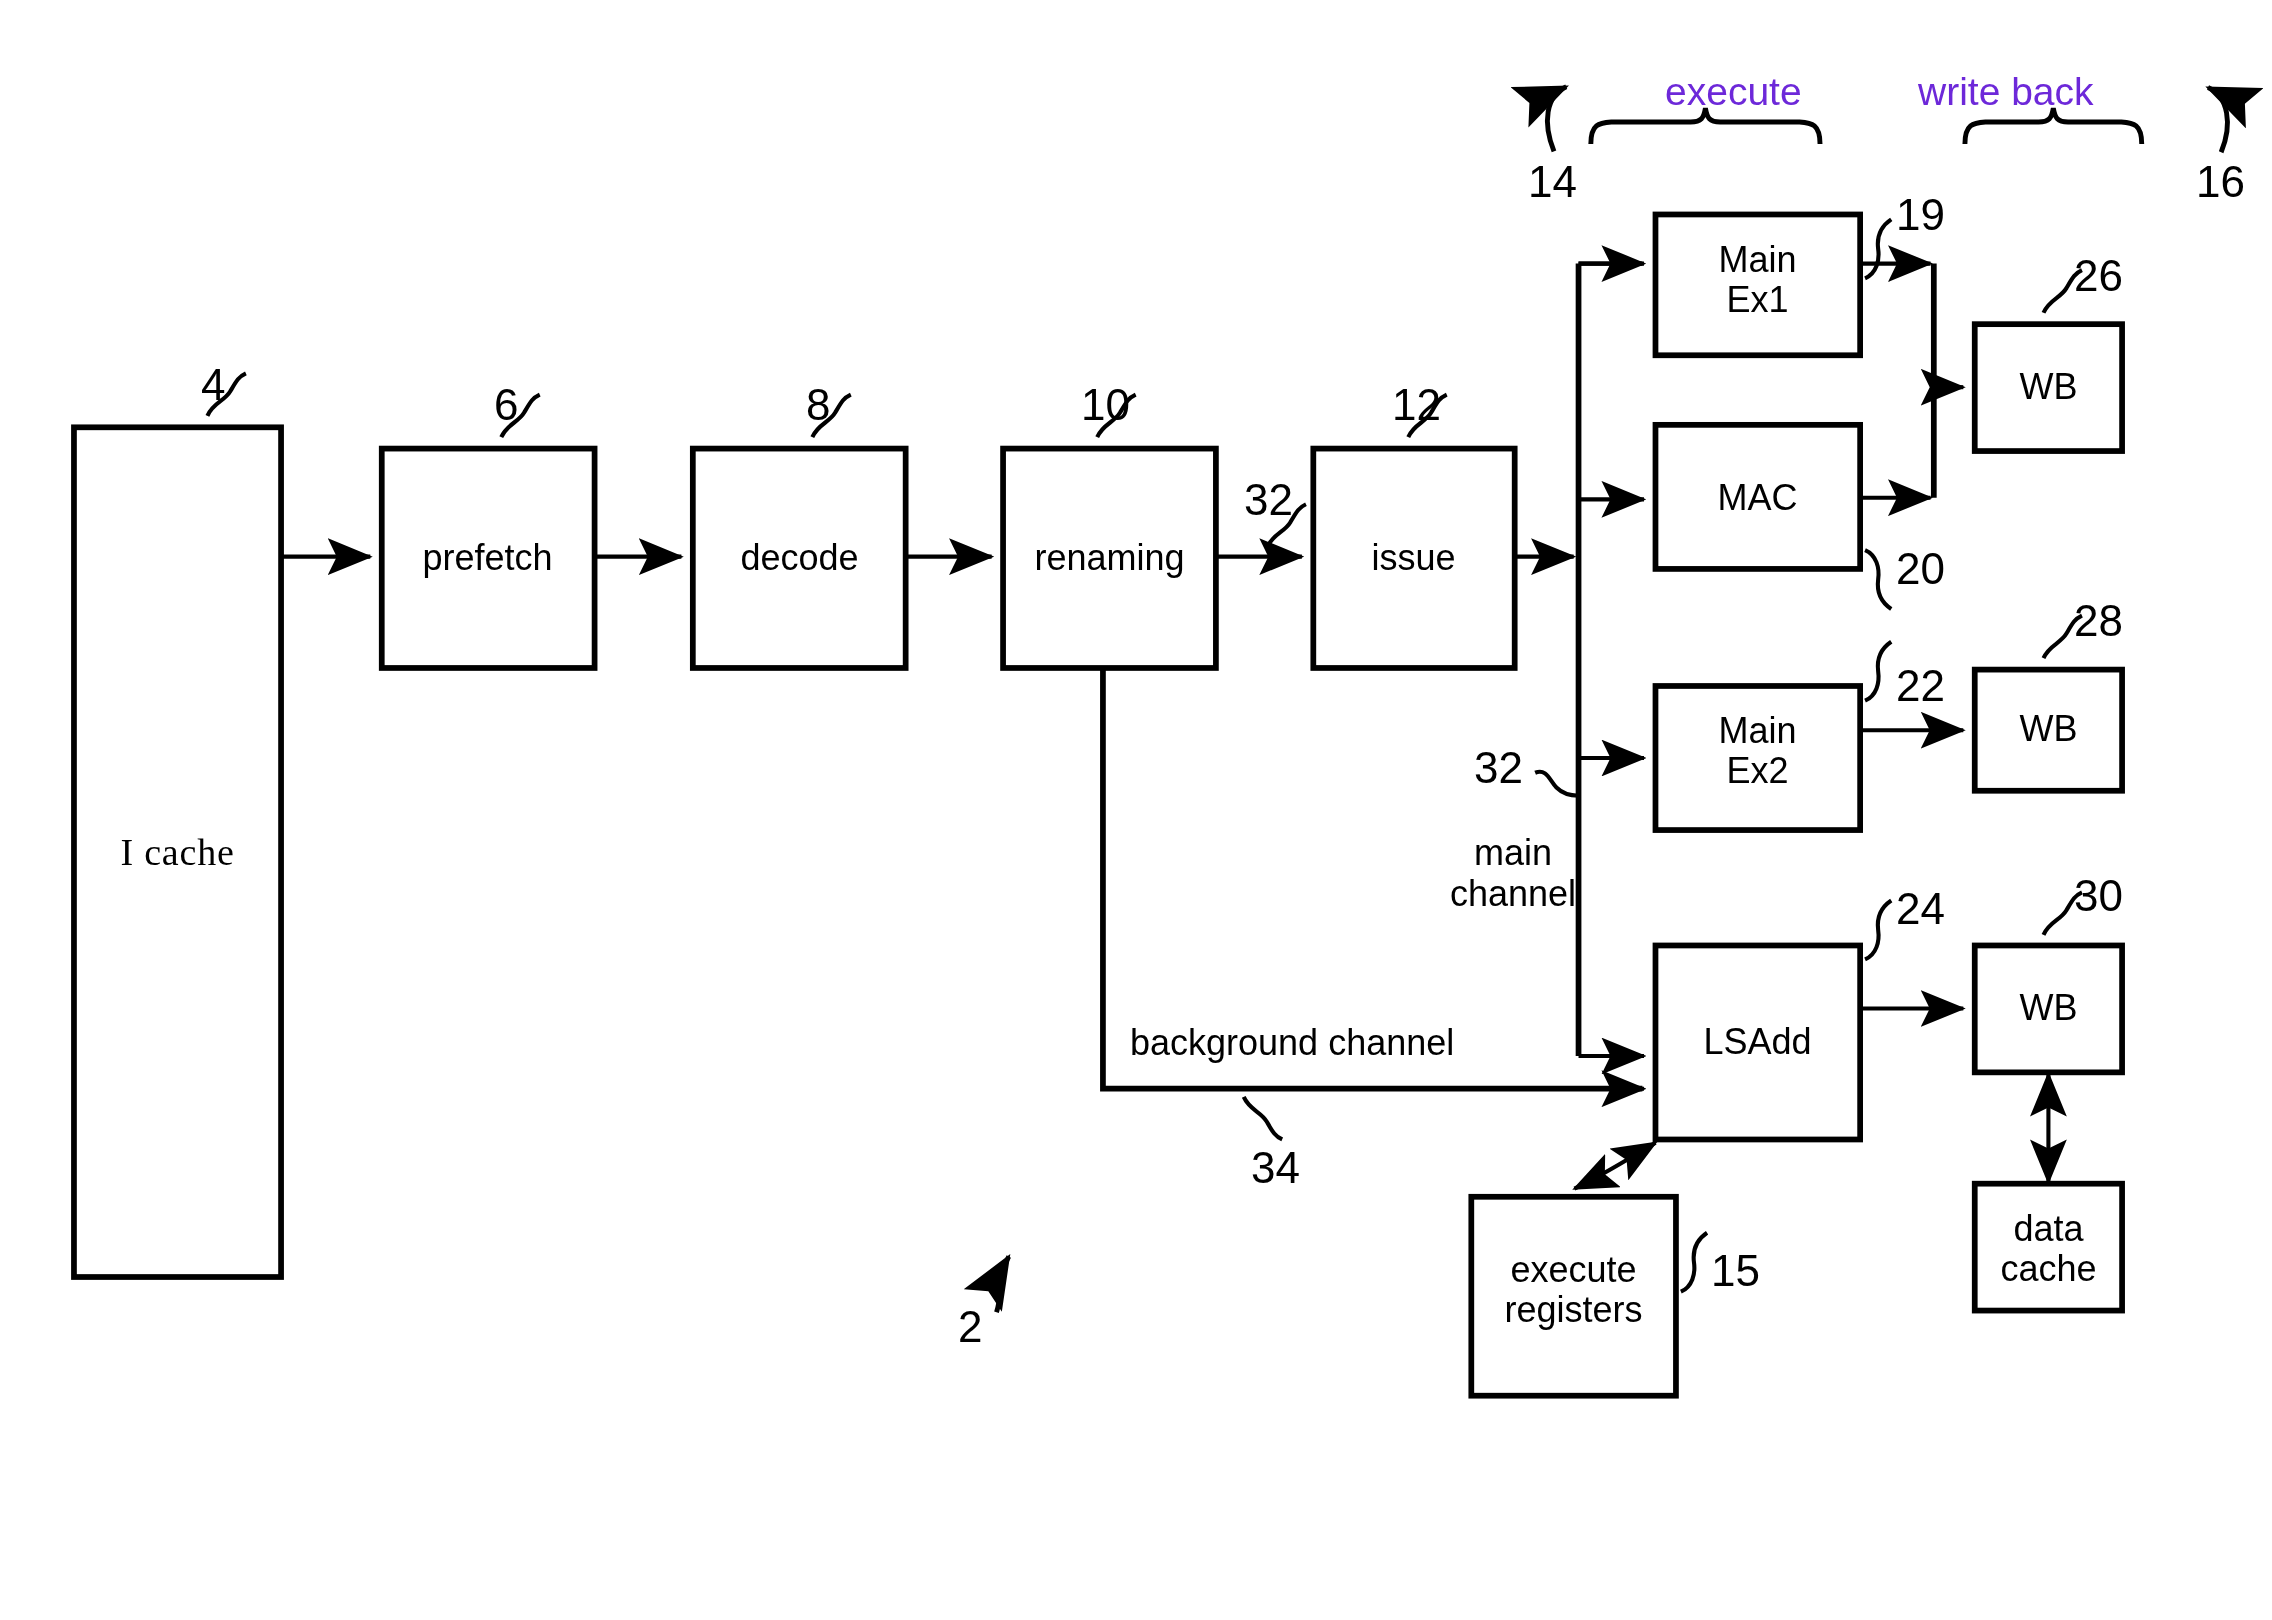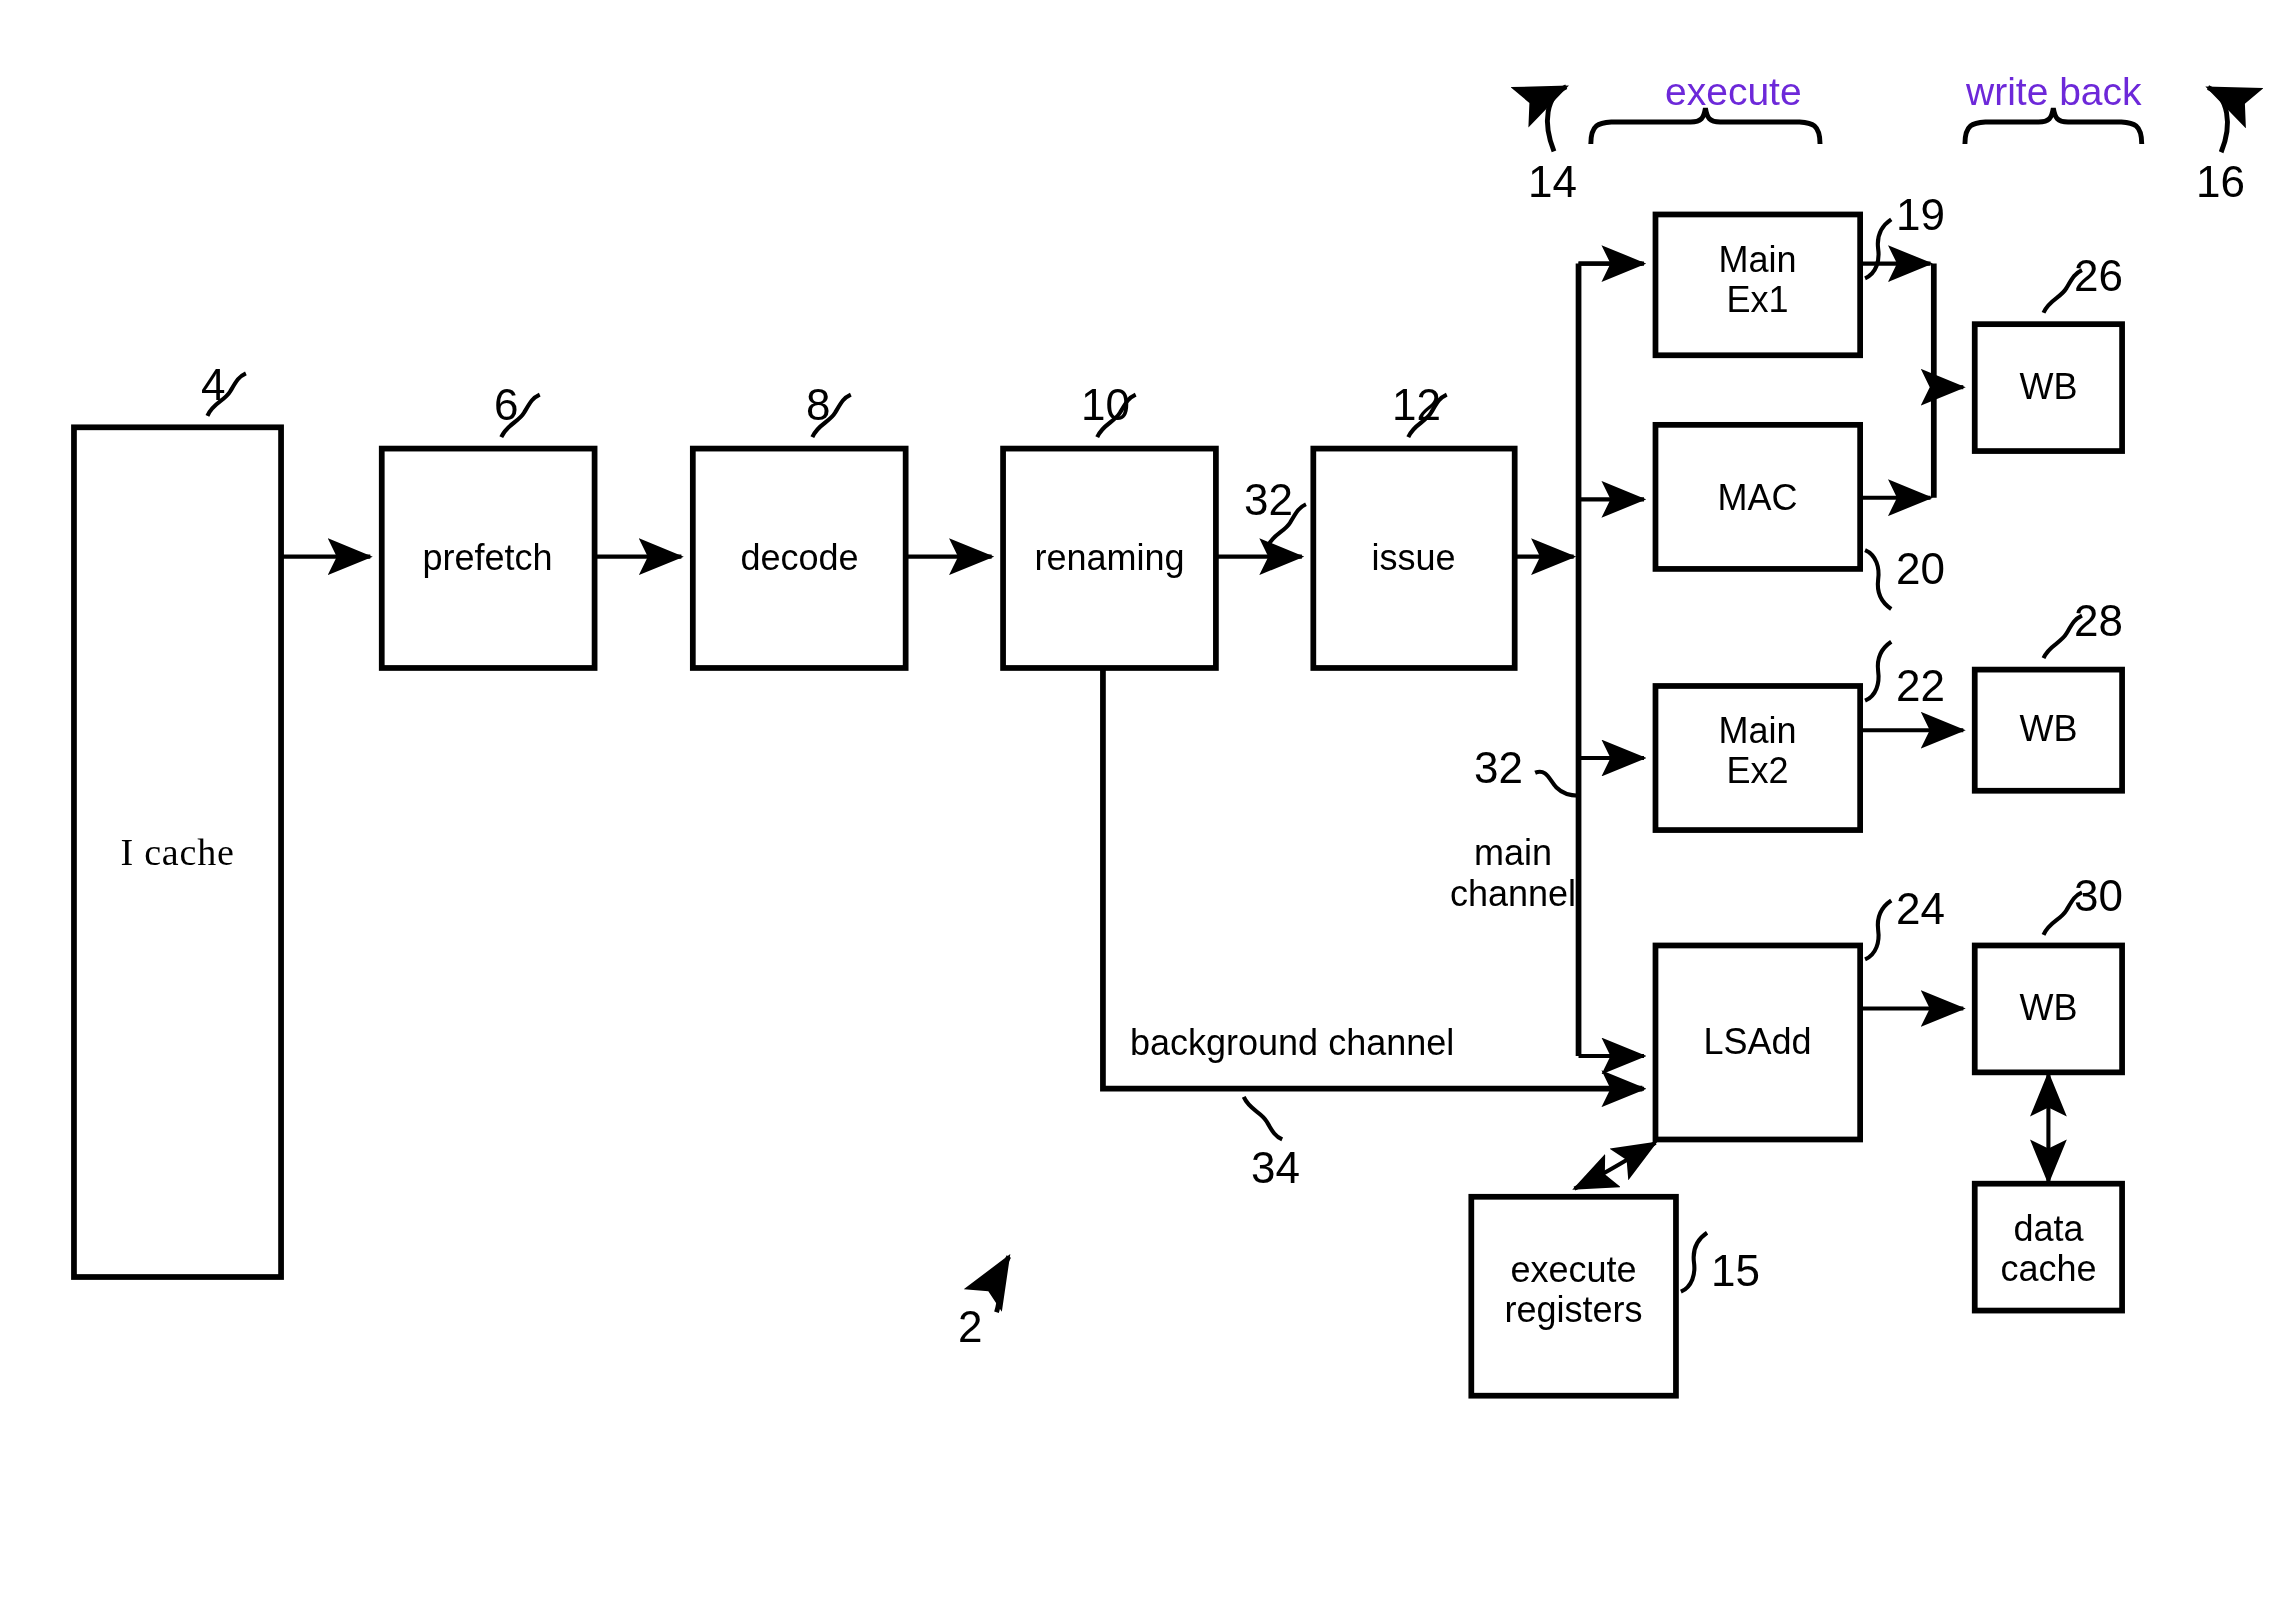--- a/index.html
+++ b/index.html
@@ -193,21 +193,21 @@
   <div class="blk-label" style="left:1975px; top:988px; width:147px;">WB</div>
 
   <div class="blk-label" style="left:1471px; top:1250px; width:205px;">execute
 registers</div>
 
   <div class="blk-label" style="left:1975px; top:1209px; width:147px;">data
 cache</div>
 
   <div class="stage-label" style="left:1665px; top:70px;">execute</div>
 
-  <div class="stage-label" style="left:1966px; top:70px;">write back</div>
+  <div class="stage-label" style="left:1918px; top:70px;">write back</div>
 
   <div class="chan-label" style="left:1431px; top:832px; width:164px;">main
 channel</div>
 
   <div class="chan-label" style="left:1130px; top:1022px; width:360px; text-align:left;">background channel</div>
 
   <div class="ref-num" style="left:201px;  top:360px;">4</div>
   <div class="ref-num" style="left:494px;  top:380px;">6</div>
   <div class="ref-num" style="left:806px;  top:380px;">8</div>
   <div class="ref-num" style="left:1081px; top:380px;">10</div>

